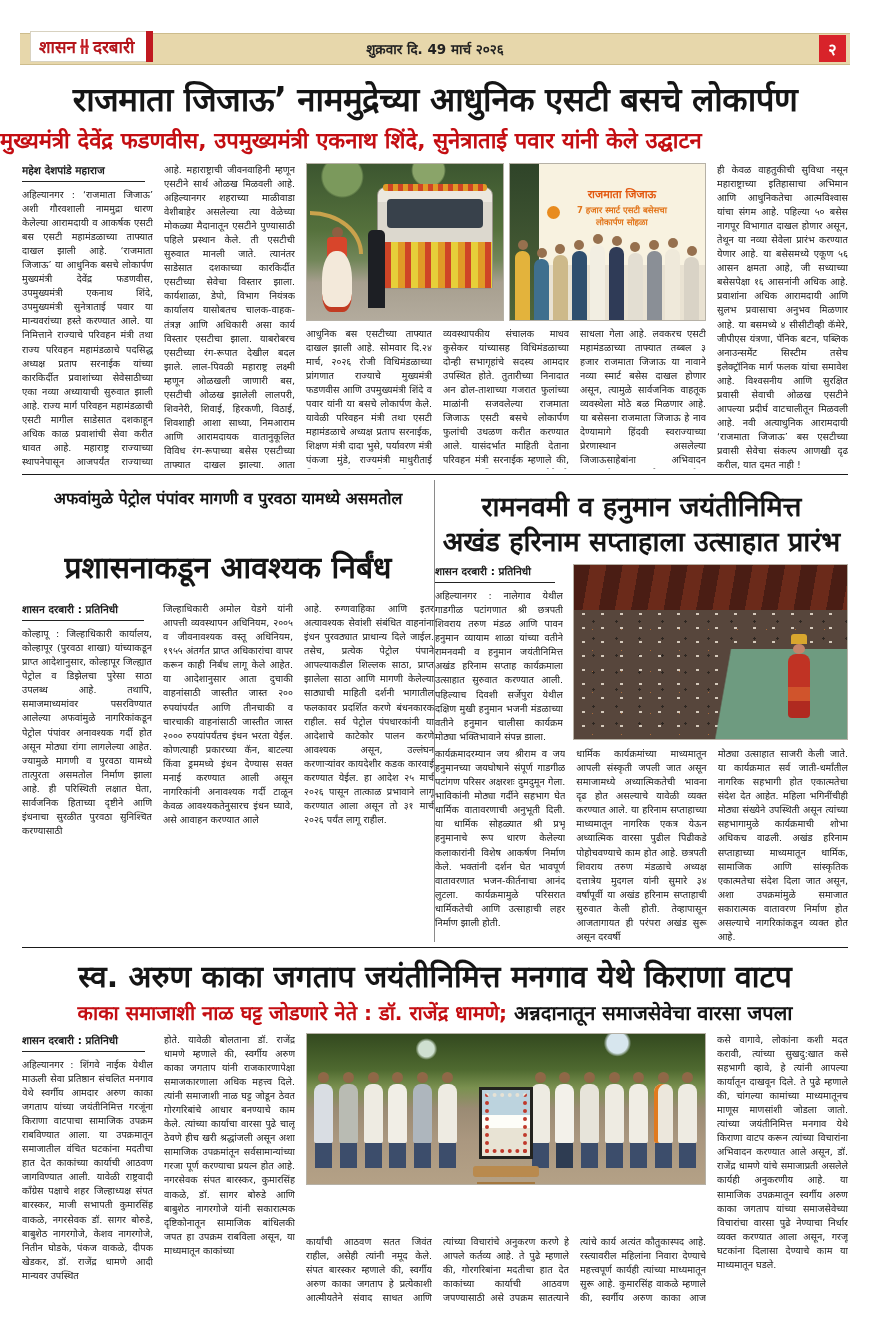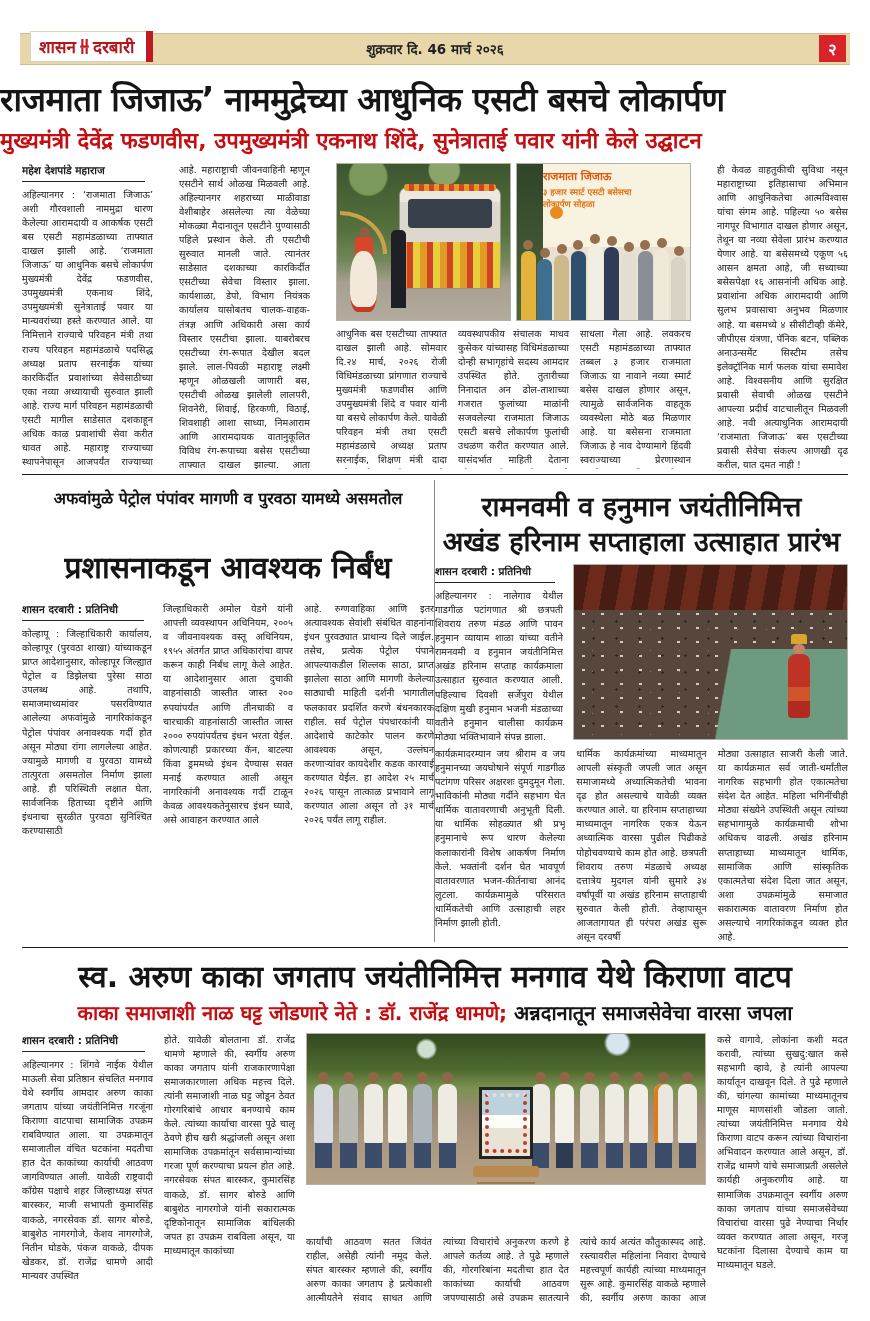--- a/index.html
+++ b/index.html
@@ -13,31 +13,31 @@
   .logo{position:absolute;left:10px;top:-3px;background:#fff;border:1px solid #d8d2c0;
         display:flex;align-items:center;gap:3px;padding:3px 12px 3px 8px;
         font-weight:bold;font-size:17px;color:#b5161c;}
   .logo-stripe{position:absolute;right:-7px;top:-1px;bottom:-1px;width:7px;background:#c01920;}
   .chair{display:inline-flex;align-items:flex-end;height:15px;}
   .m-date{font-weight:bold;font-size:13.5px;color:#222;}
   .pagenum{position:absolute;right:4px;top:1px;width:27px;height:27px;background:#d8232a;
            color:#fff;font-weight:bold;font-size:16px;display:flex;align-items:center;justify-content:center;}
   
   h1,h2{margin:0;font-weight:bold;color:#151515;}
-  .h1{font-size:33px;text-align:left;white-space:nowrap;letter-spacing:-.5px;margin:11px 0 3px;}
+  .h1{font-size:33px;text-align:center;white-space:nowrap;letter-spacing:-.5px;margin:11px 0 3px;}
   .red-sub{font-size:22px;font-weight:bold;color:#c40e12;text-align:left;white-space:nowrap;margin:0 0 9px;}
   
   .coltext{font-size:9.5px;line-height:1.48;text-align:justify;color:#1d1d1d;overflow:hidden;}
   .byline{font-weight:bold;font-size:10.5px;padding-bottom:4px;border-bottom:1.7px solid #222;
           margin-bottom:6px;width:94%;}
   .hrule{border-top:1.8px solid #1a1a1a;margin:5px 22px;}
   .vrule{width:0;border-left:1px solid #8a8a8a;}
   .photo{position:relative;overflow:hidden;border:1px solid #b6b1a6;box-sizing:border-box;}
   
-  .a1-body{display:flex;gap:26px;margin:2px 22px 0;height:306px;overflow:hidden;}
+  .a1-body{display:flex;gap:11px;margin:2px 22px 0;height:306px;overflow:hidden;}
   .a1-body .ncol{width:131px;flex:none;overflow:hidden;}
   .a1-mid{flex:1;display:flex;flex-direction:column;overflow:hidden;}
   .a1-photos{display:flex;gap:5px;height:158px;flex:none;}
   .a1-photos .photo{flex:1;}
   .a1-midcols{display:flex;gap:11px;margin-top:6px;flex:1;overflow:hidden;}
   .a1-midcols .coltext{flex:1;}
   
   .midrow{display:flex;margin:2px 22px 0;height:462px;overflow:hidden;}
   .art2{width:412px;flex:none;display:flex;flex-direction:column;}
   .kicker{font-size:16px;font-weight:bold;text-align:center;margin:7px 0 2px;color:#141414;}
@@ -82,21 +82,21 @@
   .tm-torso{position:absolute;bottom:52%;left:26%;width:48%;height:28%;background:#d8452b;border-radius:4px;}
   .tm-head{position:absolute;bottom:79%;left:37%;width:11px;height:11px;border-radius:50%;background:#8d5f42;}
   .tm-horn{position:absolute;left:-16%;top:-8%;width:120%;height:42%;
            border:4px solid #caa24c;border-bottom:none;border-left:none;border-radius:0 100% 0 0;}
   .guard{position:absolute;left:31%;bottom:8%;width:9%;height:50%;background:#1d1f24;border-radius:5px 5px 0 0;}
   
   .ph-banner{background:#e9e2d2;}
   .pb-foliage{position:absolute;left:0;top:0;width:15%;height:100%;
               background:linear-gradient(180deg,#2f4429,#50663a);}
   .pb-banner{position:absolute;left:15%;right:0;top:0;height:50%;background:#f8f2e0;
-             color:#e2761c;font-weight:bold;font-size:8.5px;line-height:1.5;padding-top:5px;}
+             color:#e2761c;font-weight:bold;text-align:center;font-size:8.5px;line-height:1.5;padding-top:23px;}
   .pb-banner .bl1{font-size:11px;color:#e2580f;}
   .banner-logo{position:absolute;left:19%;top:27%;width:13px;height:13px;border-radius:50%;background:#e88b1e;}
   .crowdrow{position:absolute;bottom:0;left:0;right:0;height:60%;display:flex;
             align-items:flex-end;justify-content:space-evenly;padding:0 2px;}
   .person{display:flex;flex-direction:column;align-items:center;height:80px;}
   .person .phead{width:10px;height:10px;border-radius:50%;background:#96704e;margin-bottom:1px;flex:none;}
   .person .ptorso{width:15px;flex:1;border-radius:7px 7px 0 0;background:var(--c,#e8e3d8);}
   
   .ph-crowd{background-color:#57463c;background-image:
     radial-gradient(circle 3px,rgba(235,225,210,.85) 40%,transparent 46%),
@@ -142,21 +142,21 @@
     <div class="logo">
       <span>शासन</span>
       <span class="chair">
           <svg width="11" height="15" viewBox="0 0 10 14">
             <path fill="#c01920" d="M2 0h2v6H2zM6 0h2v6H6zM1 6h8v2.2H1zM2 8.5h2V14H2zM6 8.5h2V14H6z"></path>
           </svg>
         </span>
       <span>दरबारी</span>
       <span class="logo-stripe"></span>
     </div>
-    <div class="m-date">शुक्रवार दि. 46 मार्च २०२६</div>
+    <div class="m-date">शुक्रवार दि. 49 मार्च २०२६</div>
     <div class="pagenum">२</div>
   </header>
 
   <section>
     <h1 class="h1">राजमाता जिजाऊ’ नाममुद्रेच्या आधुनिक एसटी बसचे लोकार्पण</h1>
     <div class="red-sub">मुख्यमंत्री देवेंद्र फडणवीस, उपमुख्यमंत्री एकनाथ शिंदे, सुनेत्राताई पवार यांनी केले उद्घाटन</div>
     <div class="a1-body">
       <div class="ncol">
         <div class="byline">महेश देशपांडे महाराज</div>
         <div class="coltext">अहिल्यानगर : ‘राजमाता जिजाऊ’ अशी गौरवशाली नाममुद्रा धारण केलेल्या आरामदायी व आकर्षक एसटी बस एसटी महामंडळाच्या ताफ्यात दाखल झाली आहे. ‘राजमाता जिजाऊ’ या आधुनिक बसचे लोकार्पण मुख्यमंत्री देवेंद्र फडणवीस, उपमुख्यमंत्री एकनाथ शिंदे, उपमुख्यमंत्री सुनेत्राताई पवार या मान्यवरांच्या हस्ते करण्यात आले. या निमित्ताने राज्याचे परिवहन मंत्री तथा राज्य परिवहन महामंडळाचे पदसिद्ध अध्यक्ष प्रताप सरनाईक यांच्या कारकिर्दीत प्रवाशांच्या सेवेसाठीच्या एका नव्या अध्यायाची सुरुवात झाली आहे. राज्य मार्ग परिवहन महामंडळाची एसटी मागील साडेसात दशकाहून अधिक काळ प्रवाशांची सेवा करीत धावत आहे. महाराष्ट्र राज्याच्या स्थापनेपासून आजपर्यंत राज्याच्या सर्वांगीण विकासात एसटीने दिलेले योगदान सर्वमान्य</div>
@@ -177,21 +177,21 @@
               <div class="tm-horn"></div>
               <div class="tm-head"></div>
               <div class="tm-torso"></div>
               <div class="tm-robe"></div>
             </div>
           </div>
           <div class="photo ph-banner">
             <div class="pb-foliage"></div>
             <div class="pb-banner">
               <div class="bl1">राजमाता जिजाऊ</div>
-              <div>३ हजार स्मार्ट एसटी बसेसचा</div>
+              <div>7 हजार स्मार्ट एसटी बसेसचा</div>
               <div>लोकार्पण सोहळा</div>
             </div>
             <div class="banner-logo"></div>
             <div class="crowdrow">
               <div class="person" style="--c:#e3b33c">
                   <div class="phead"></div>
                   <div class="ptorso"></div>
                 </div>
               <div class="person" style="--c:#3f6f8e;height:72px">
                   <div class="phead"></div>

